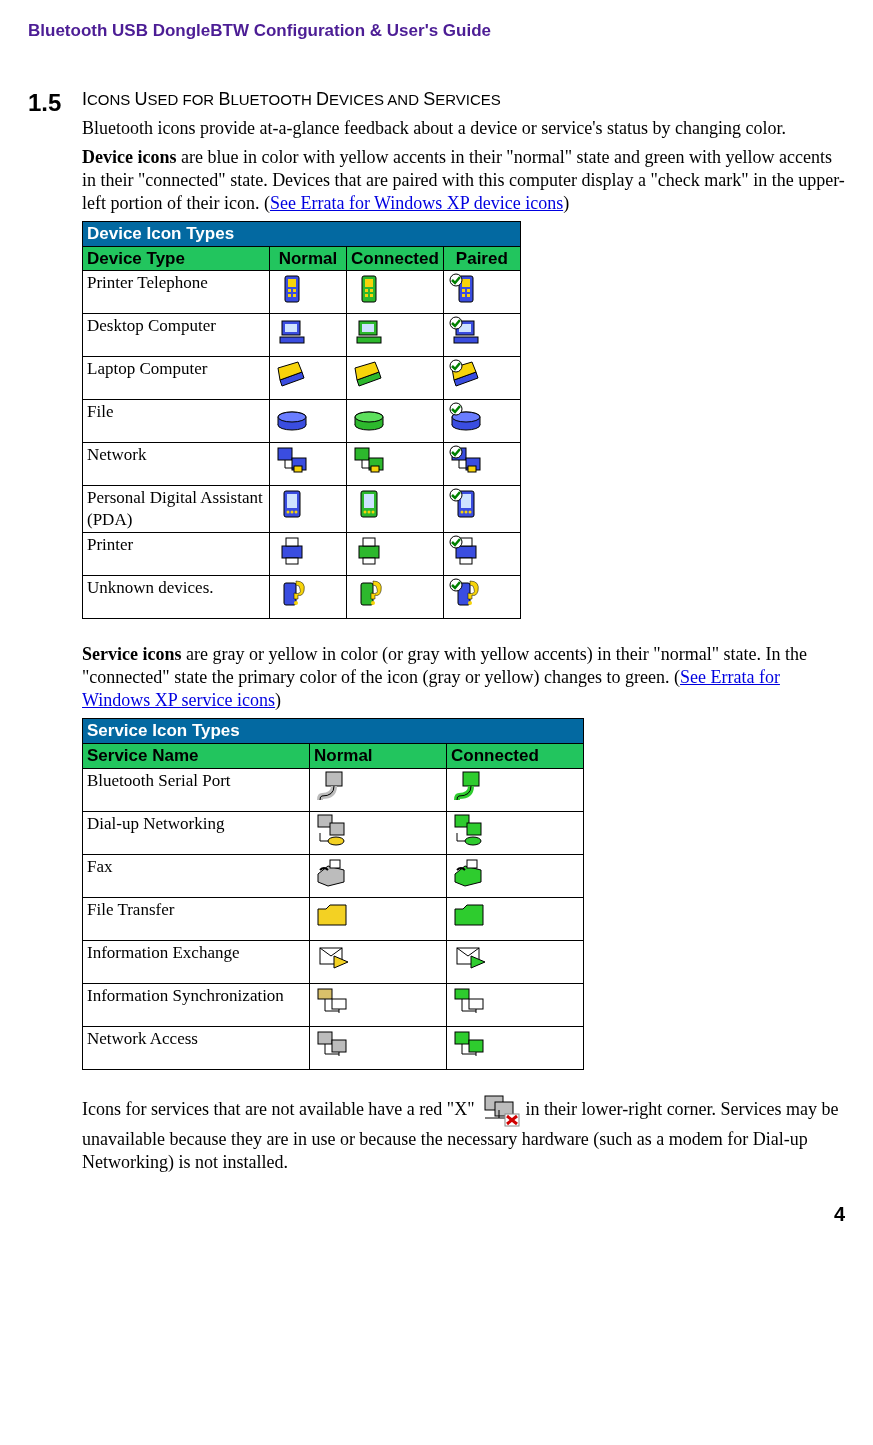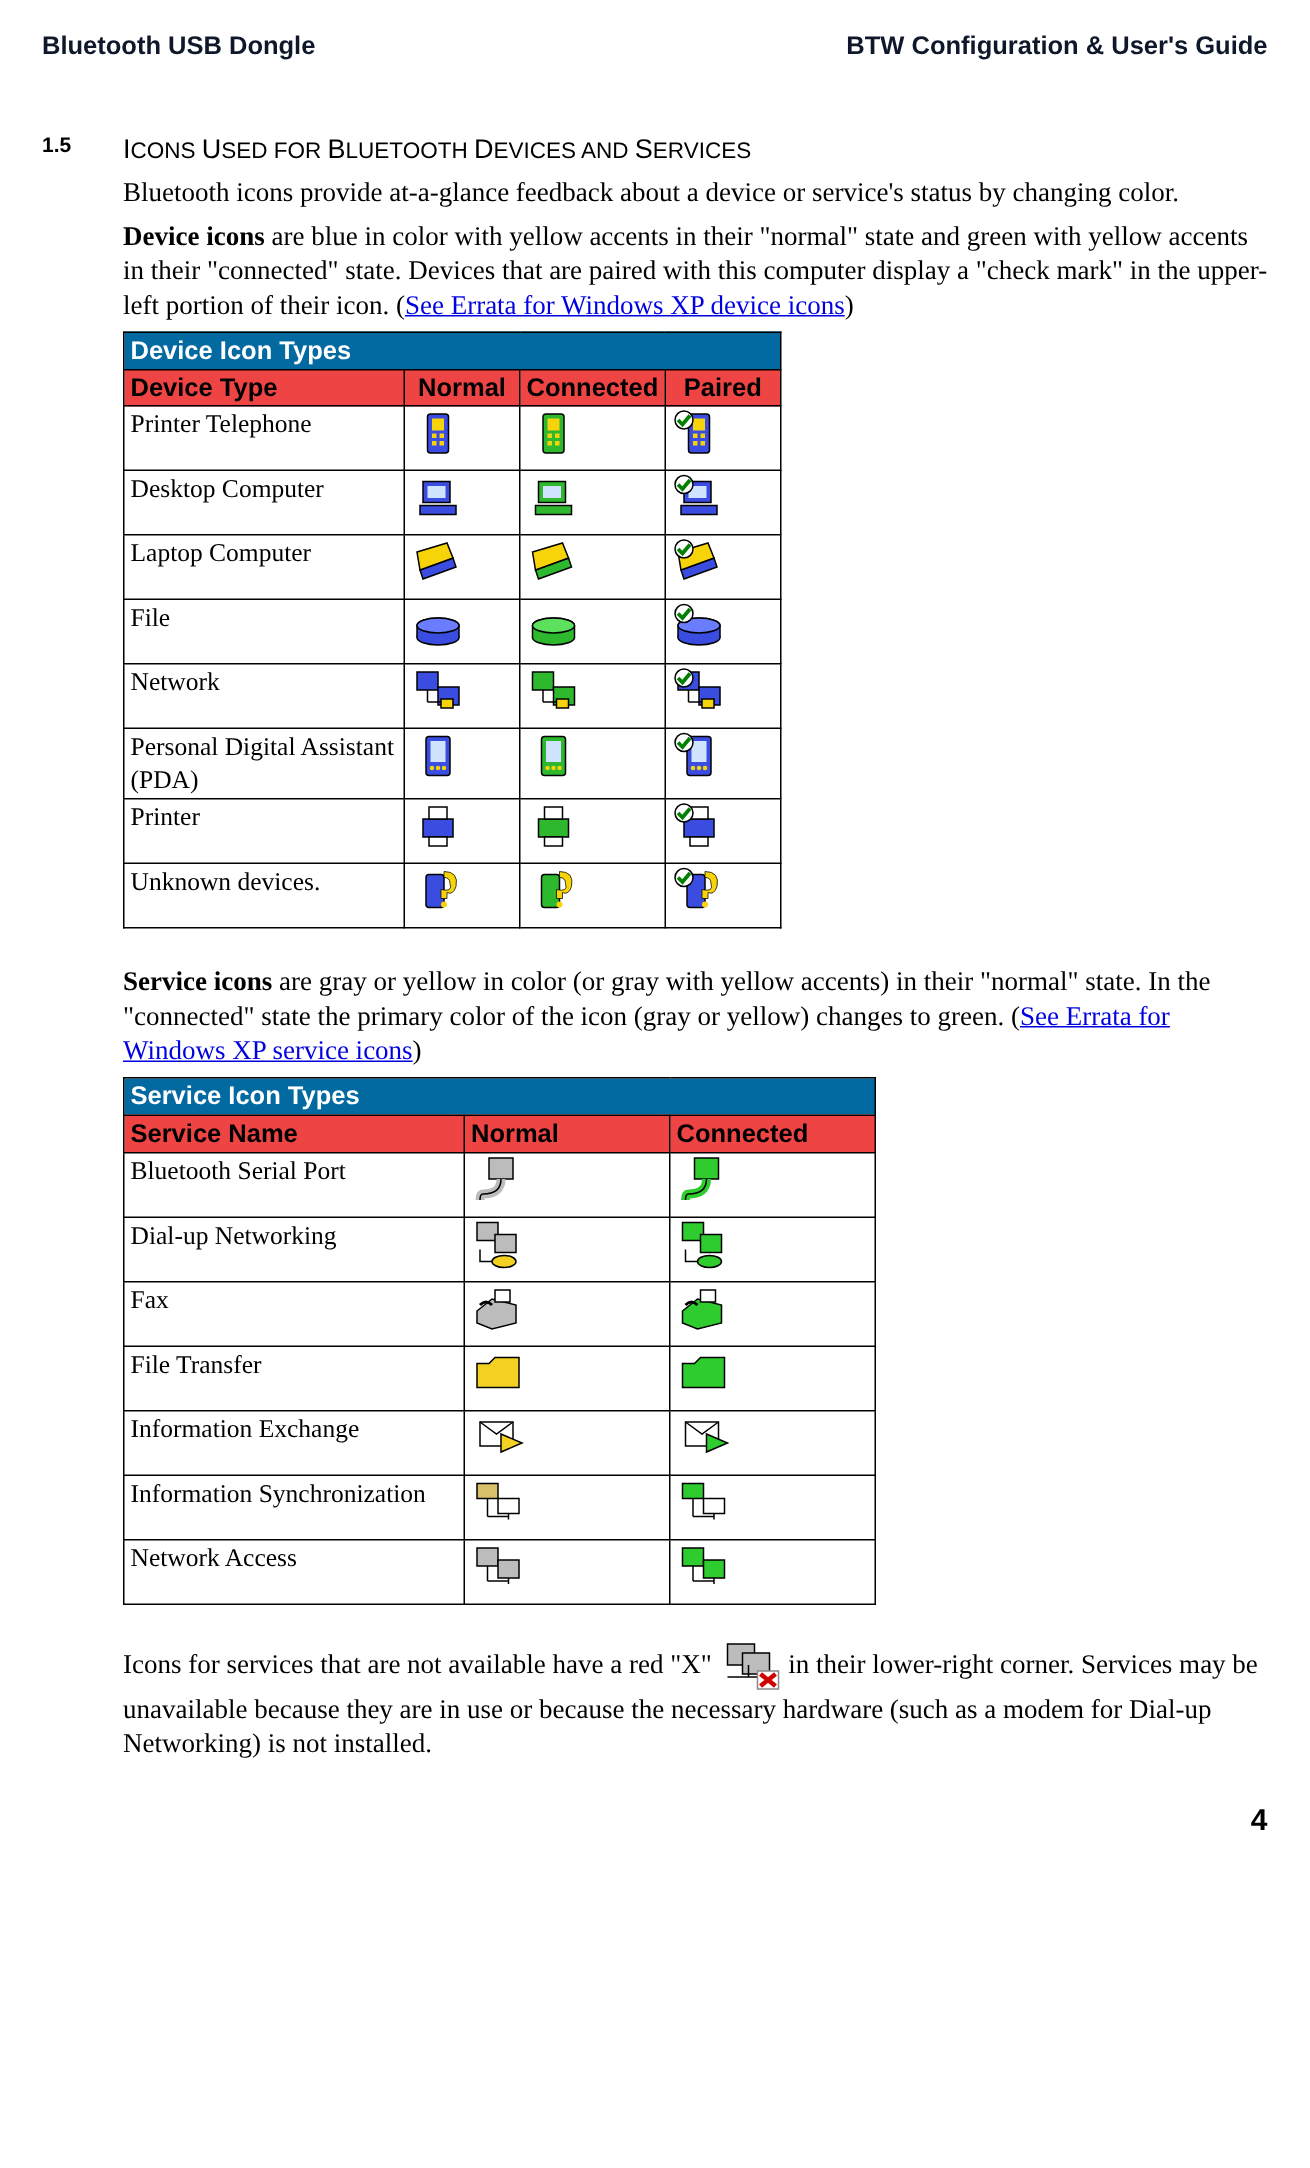--- a/index.html
+++ b/index.html
@@ -6,31 +6,31 @@
     font-family: "Times New Roman", Times, serif;
     font-size: 18px;
     color: #000;
     margin: 0;
     padding: 20px 28px 30px 28px;
     width: 817px;
     line-height: 1.28;
   }
   .header {
     display: flex;
-    justify-content: space-between;
+    justify-content: flex-start;
     font-family: Arial, Helvetica, sans-serif;
     font-weight: bold;
-    color: #0f172a;
+    color: #4c1d95;
     font-size: 17px;
     margin-bottom: 46px;
   }
   .section-num {
     font-family: Arial, Helvetica, sans-serif;
     font-weight: bold;
-    font-size: 14px;
+    font-size: 24px;
     float: left;
     width: 54px;
   }
   .section-title {
     font-family: Arial, Helvetica, sans-serif;
     font-weight: normal;
     font-size: 18px;
     margin-bottom: 6px;
   }
   .body-indent { margin-left: 54px; }
@@ -49,21 +49,21 @@
   }
   .tbl-title {
     background: #0369a1;
     color: #fff;
     font-family: Arial, Helvetica, sans-serif;
     font-weight: bold;
     text-align: left;
     padding: 2px 4px;
   }
   .tbl-head {
-    background: #ef4444;
+    background: #22c55e;
     font-family: Arial, Helvetica, sans-serif;
     font-weight: bold;
     text-align: left;
   }
   .icon-cell { text-align: center; vertical-align: middle; padding: 4px 10px; height: 40px; }
   .device-col0 { width: 178px; }
   .device-coln { width: 68px; text-align: center;}
   .svc-col0 { width: 218px; }
   .svc-coln { width: 128px; }
   .page-num {

